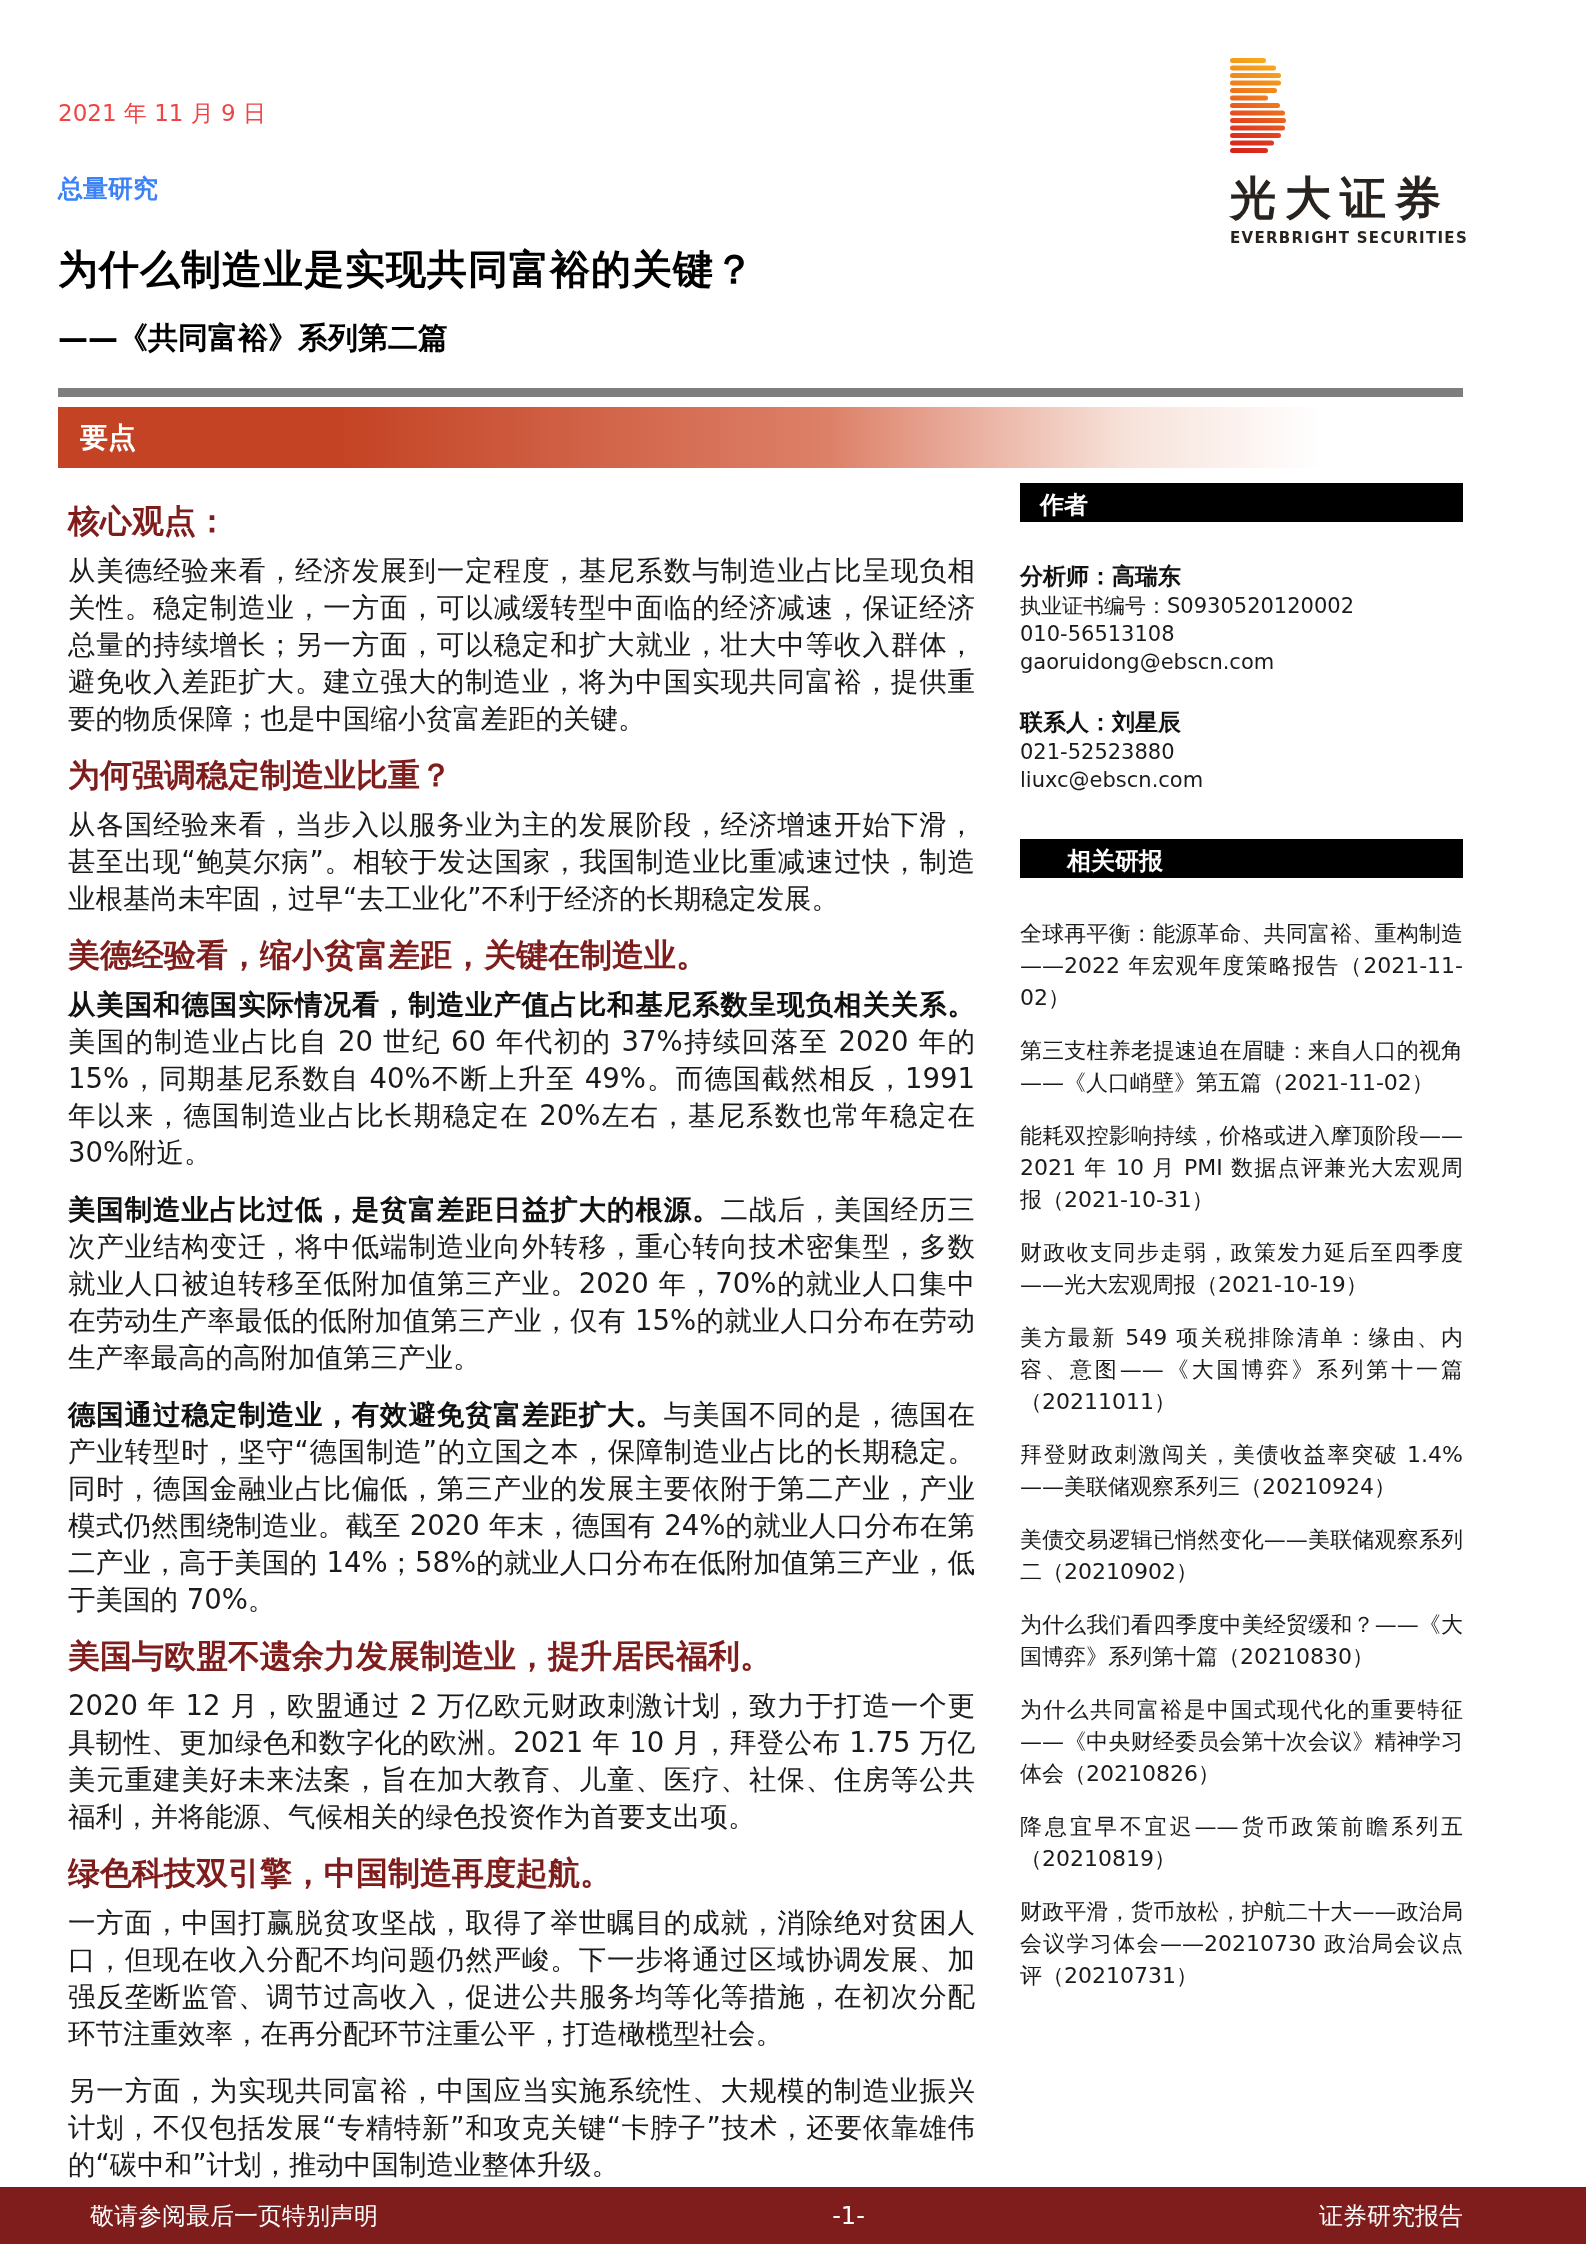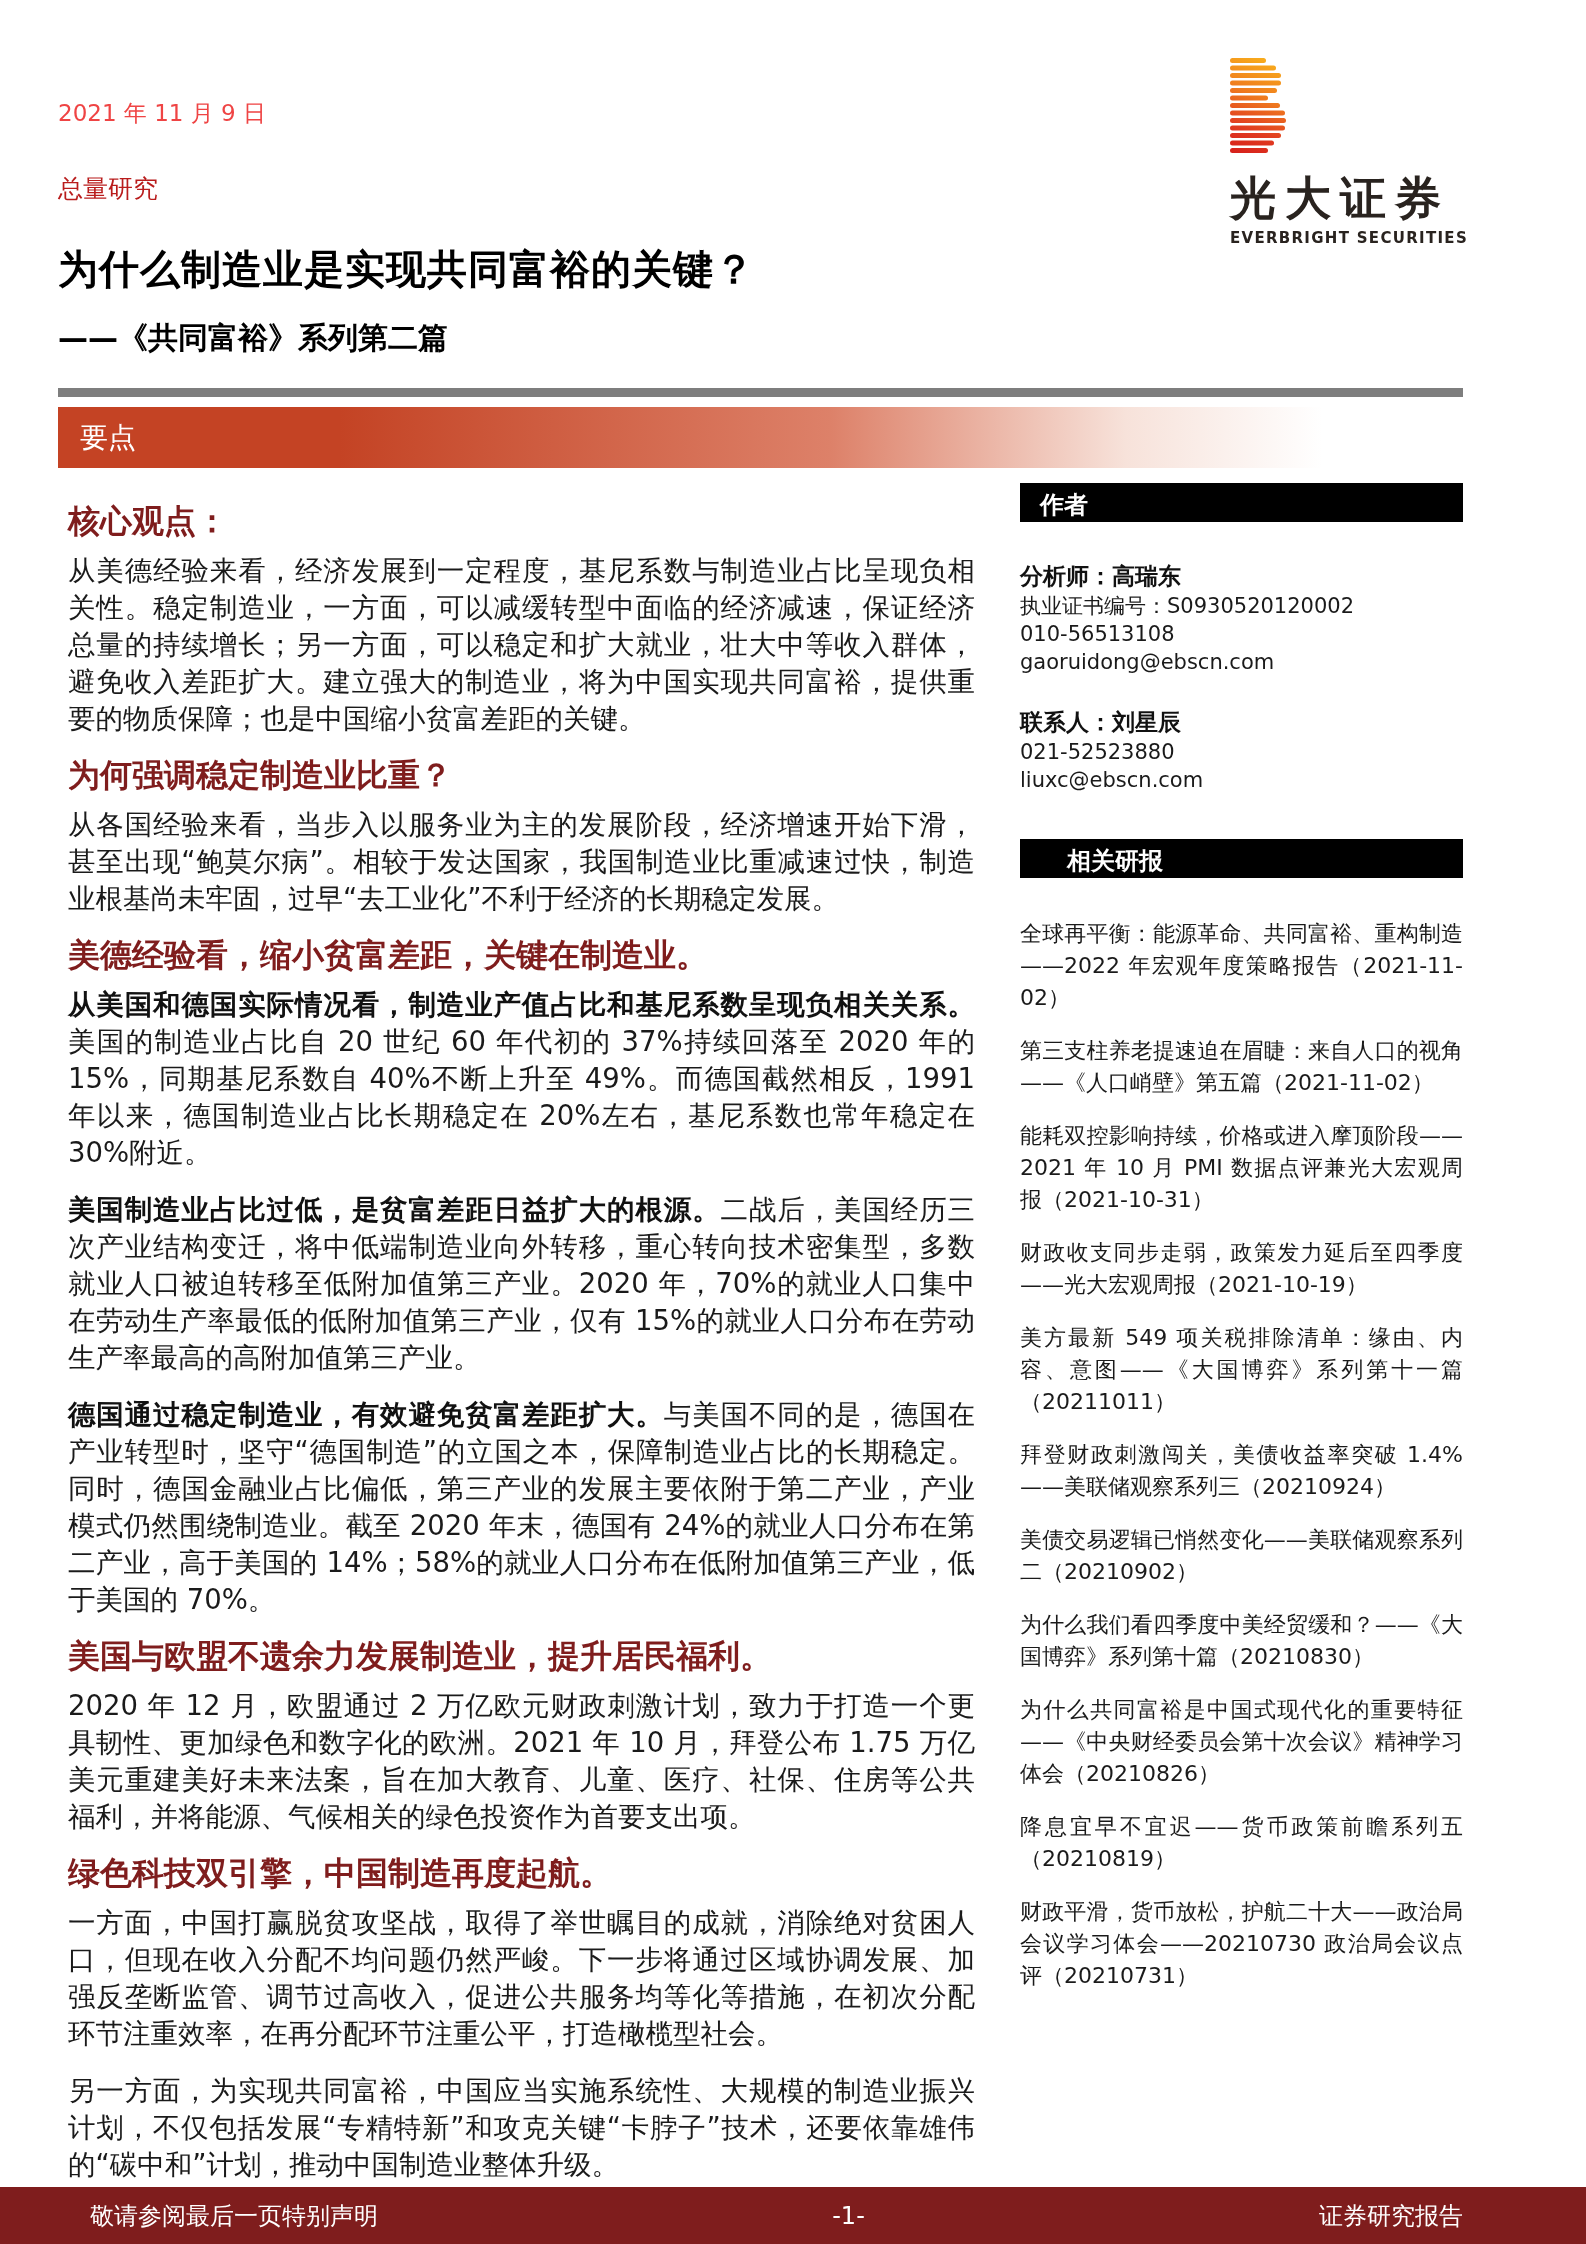--- a/index.html
+++ b/index.html
@@ -9,28 +9,28 @@
     font-family:"DejaVu Sans","Liberation Sans",sans-serif;
     color:#1a1a1a; overflow:hidden;
   }
   
   .date { position:absolute; left:58px; top:98px; font-size:23px; color:#ef4444; }
   .logo { position:absolute; top:58px; right:118px; display:flex; align-items:flex-start; gap:18px;flex-direction:column; }
   .logo-mark { width:58px; height:97px; flex:0 0 auto; }
   .logo-text { display:flex; flex-direction:column; }
   .logo-cn { font-size:46px; font-weight:bold; color:#29231f; letter-spacing:9px; line-height:1.1; white-space:nowrap; }
   .logo-en { font-size:15px; font-weight:bold; color:#29231f; letter-spacing:1.3px; margin-top:5px; white-space:nowrap; }
-  .category { position:absolute; left:58px; top:172px; font-size:25px; font-weight:normal; color:#b91c1c; }
+  .category { position:absolute; left:58px; top:172px; font-size:25px; font-weight:bold; color:#3b82f6; }
   .title { position:absolute; left:58px; top:242px; font-size:40px; font-weight:bold; color:#000; letter-spacing:1px; }
   .subtitle { position:absolute; left:58px; top:318px; font-size:30px; font-weight:bold; color:#000; }
   .graybar { position:absolute; left:58px; top:388px; width:1405px; height:9px; background:#7e7e7e; }
   .keypoints {
     position:absolute; left:58px; top:407px; width:1405px; height:61px;
     background:linear-gradient(90deg,#c44324 0%,#c44324 20%,#dd8169 55%,#f7e2da 76%,#ffffff 90%);
-    color:#fff; font-size:28px; font-weight:normal; line-height:61px; padding-left:22px;
+    color:#fff; font-size:28px; font-weight:bold; line-height:61px; padding-left:22px;
   }
   
   .columns { position:absolute; left:58px; top:468px; width:1405px; display:flex; align-items:flex-start; }
   .main-col { width:917px; padding:35px 0 0 10px; }
   .main-col .h { color:#7f1d1d; font-weight:bold; font-size:32px; line-height:37px; margin:0 0 12px 0; }
   .main-col .p { font-size:27.5px; line-height:37px; text-align:justify; margin:0 0 20px 0; color:#1a1a1a; }
   .main-col .p b { color:#111; }
   .side-col { width:443px; margin-left:45px; padding-top:15px; }
   .side-banner { height:39px; background:#000000; color:#fff; font-weight:bold; font-size:24px; line-height:45px; padding-left:20px; }
   .author-block { margin-top:38px; }

